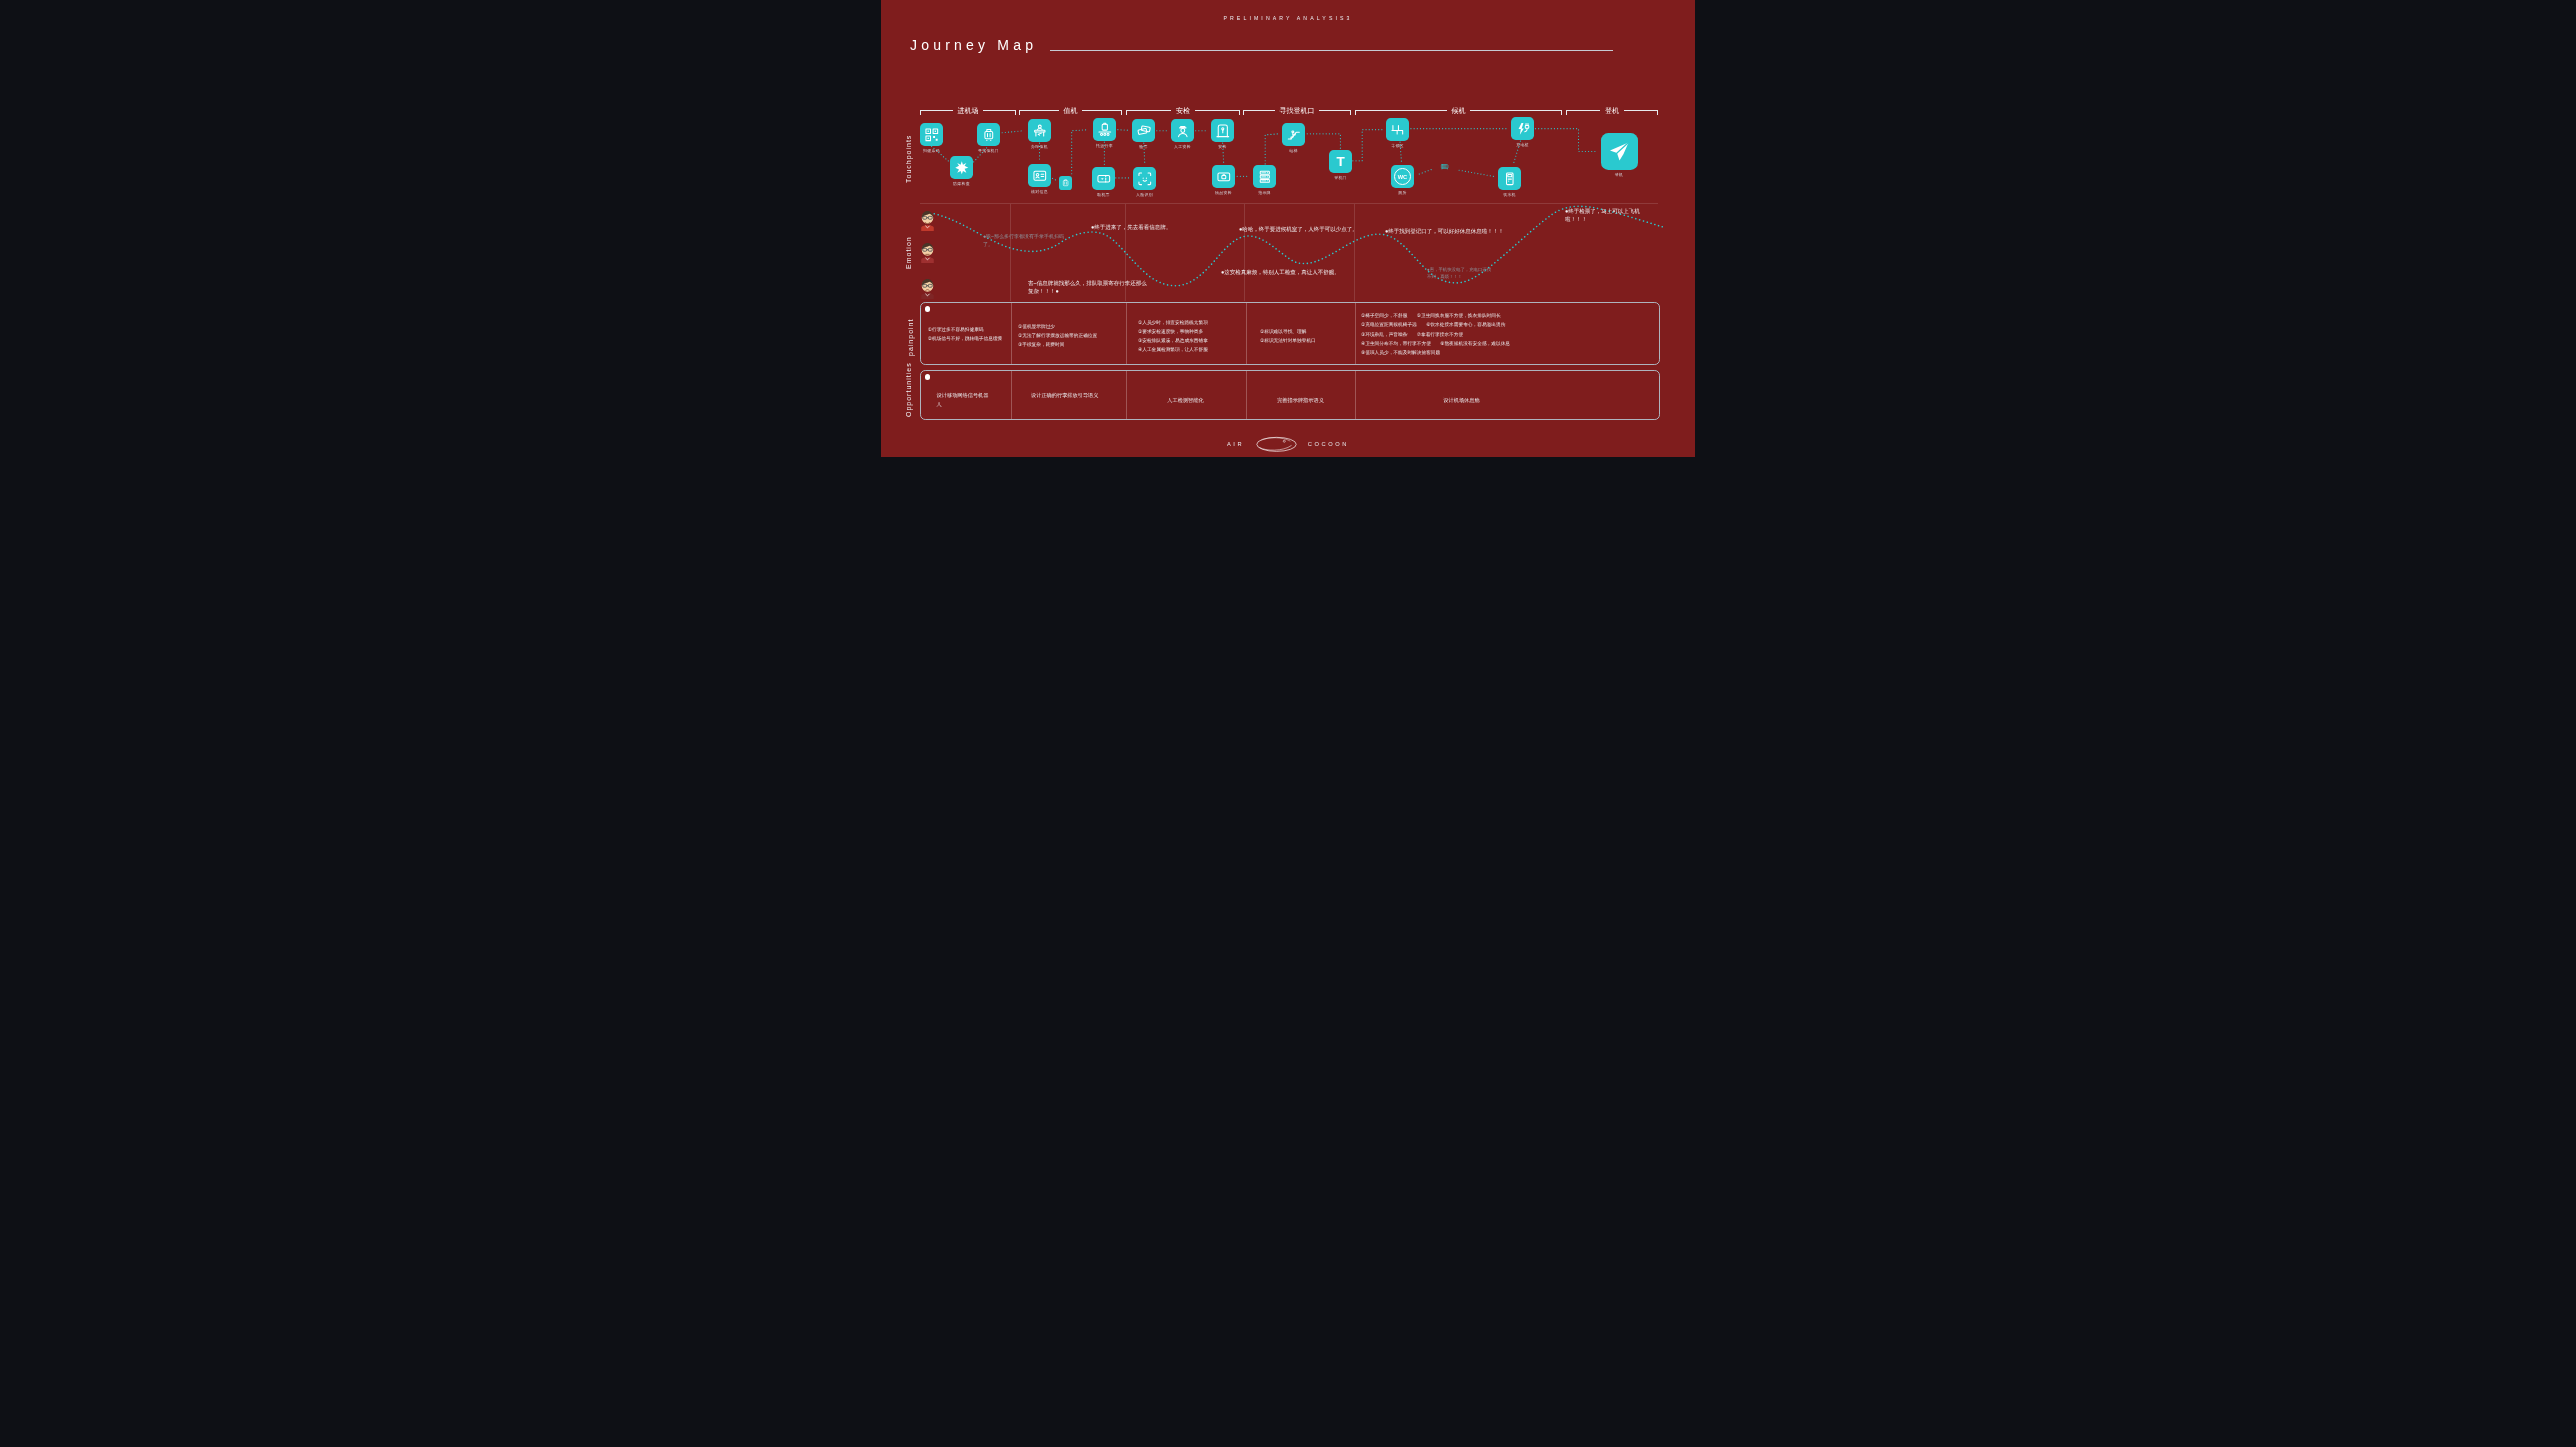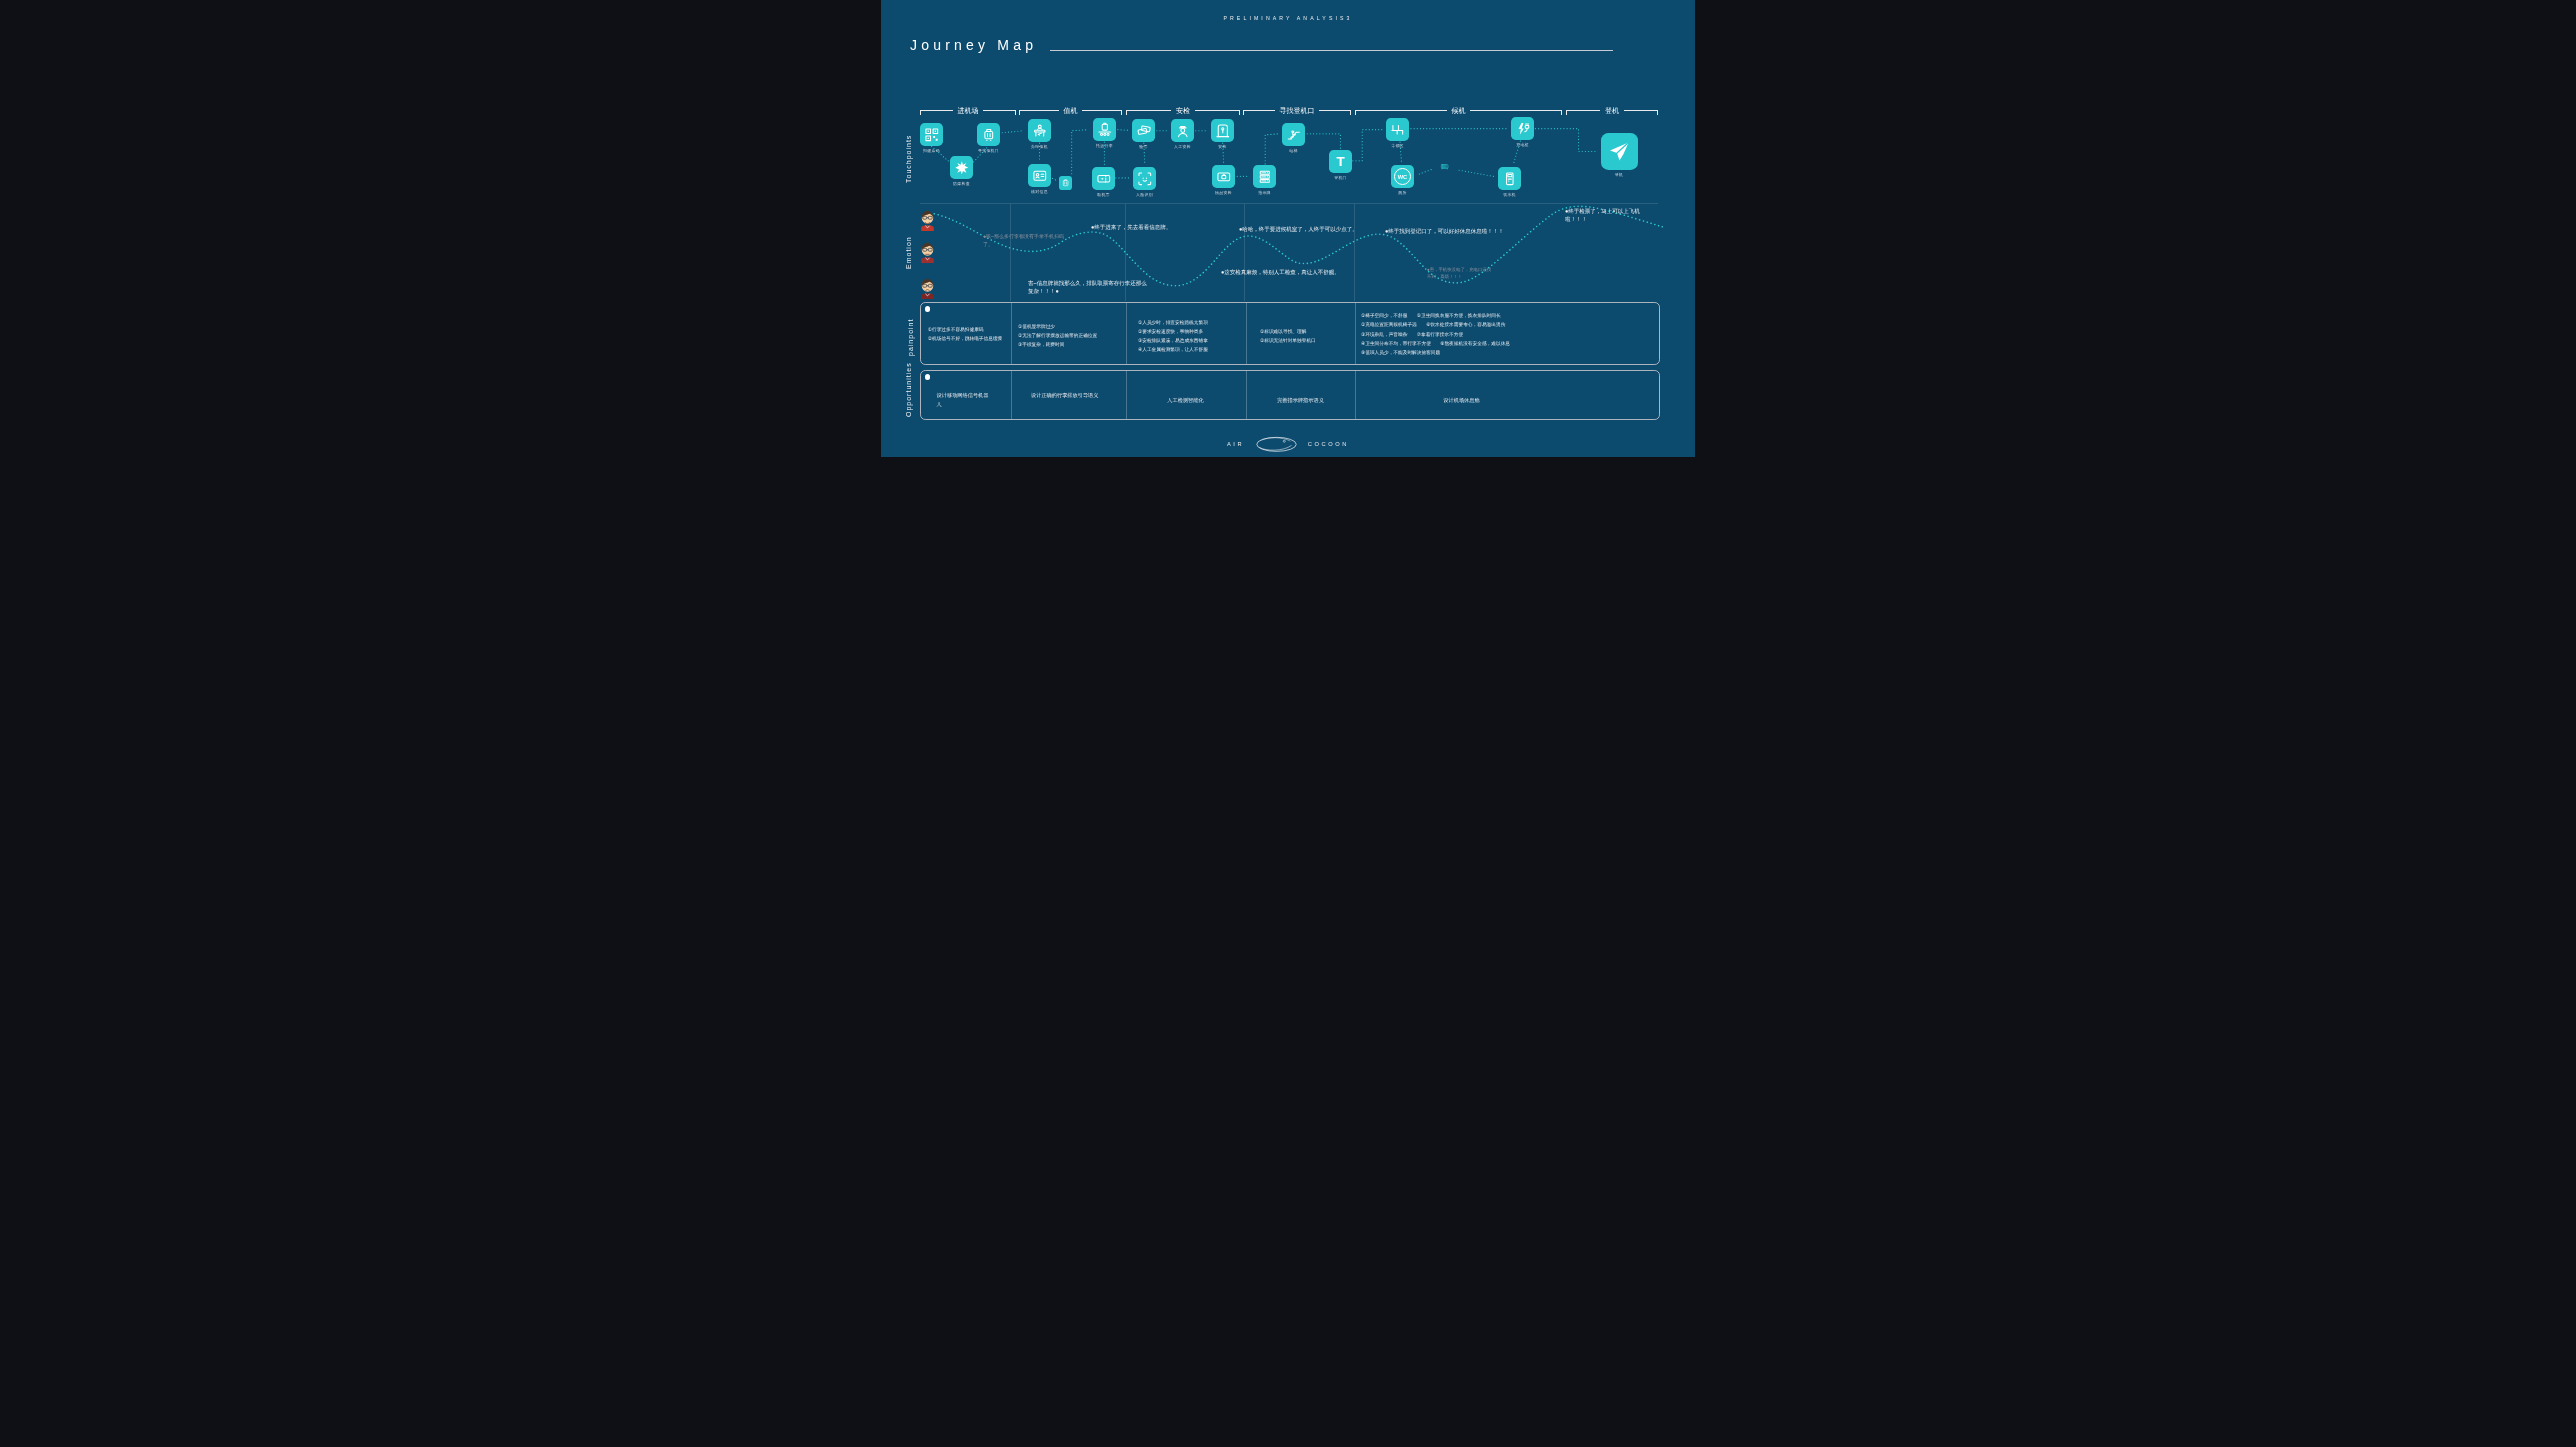--- a/index.html
+++ b/index.html
@@ -1,16 +1,16 @@
 <!DOCTYPE html>
 <html style="font-size:8.3px"><head>
 <meta charset="utf-8">
 <style>
   html,body{margin:0;padding:0;background:#0e1015;}
-  .canvas{position:relative;width:814px;height:457px;margin:0 auto;background:#0c4a6e;
+  .canvas{position:relative;width:814px;height:457px;margin:0 auto;background:#7f1d1d;
           font-family:"Liberation Sans","DejaVu Sans",sans-serif;color:#fff;overflow:hidden;}
 
   .top-label{position:absolute;top:15px;left:0;right:0;text-align:center;
              font-size:5.2px;letter-spacing:3.1px;color:#eceef2;}
   .title{position:absolute;top:37px;left:29px;font-size:14px;letter-spacing:4.2px;color:#fff;font-weight:400;}
   .title-line{position:absolute;top:50px;left:169px;width:563px;height:0.5px;background:#c6cad2;}
 
   .vlabel{position:absolute;transform:rotate(-90deg);transform-origin:left top;
           font-size:7px;letter-spacing:1px;color:#f0f2f5;white-space:nowrap;}
 

